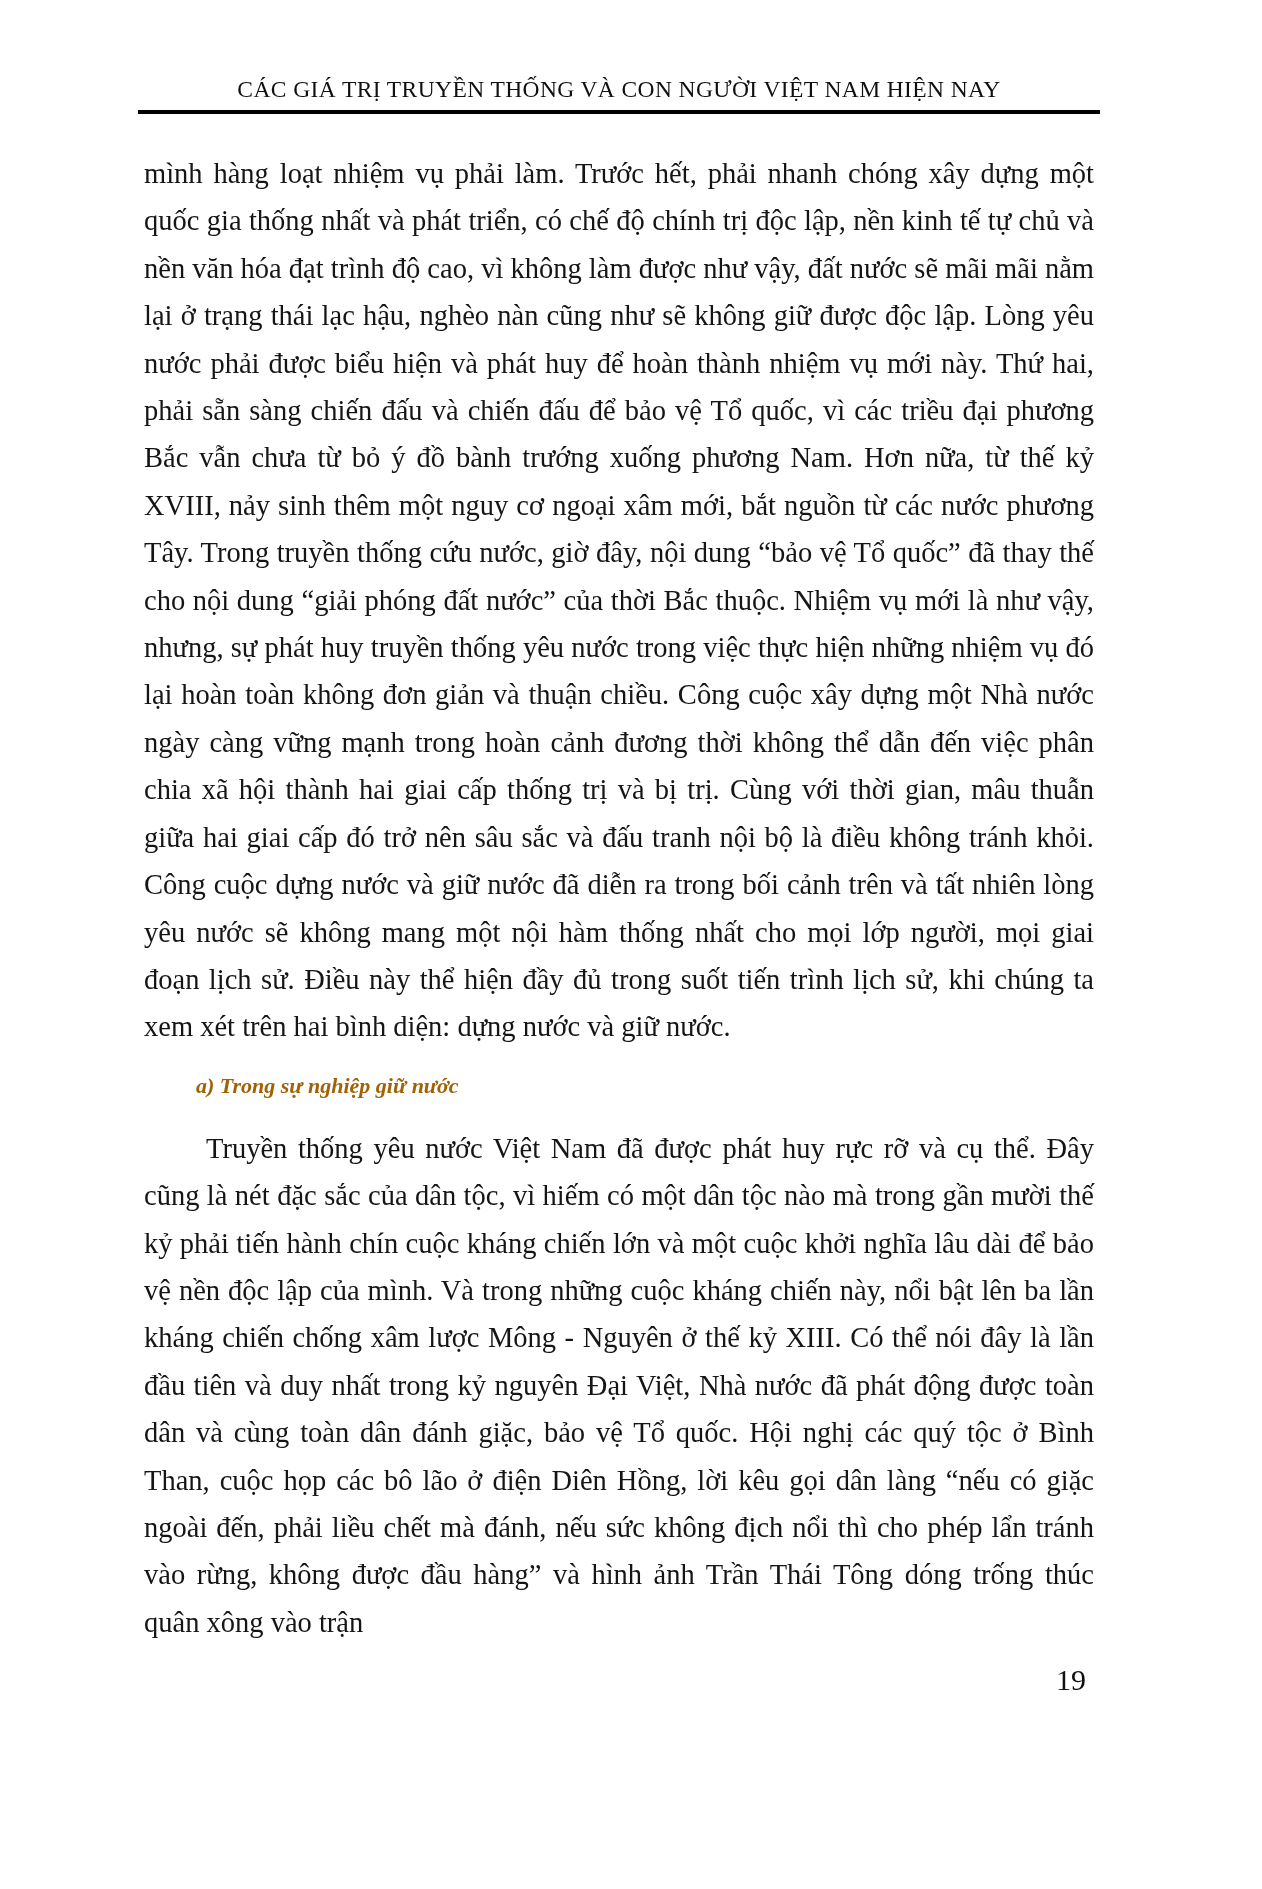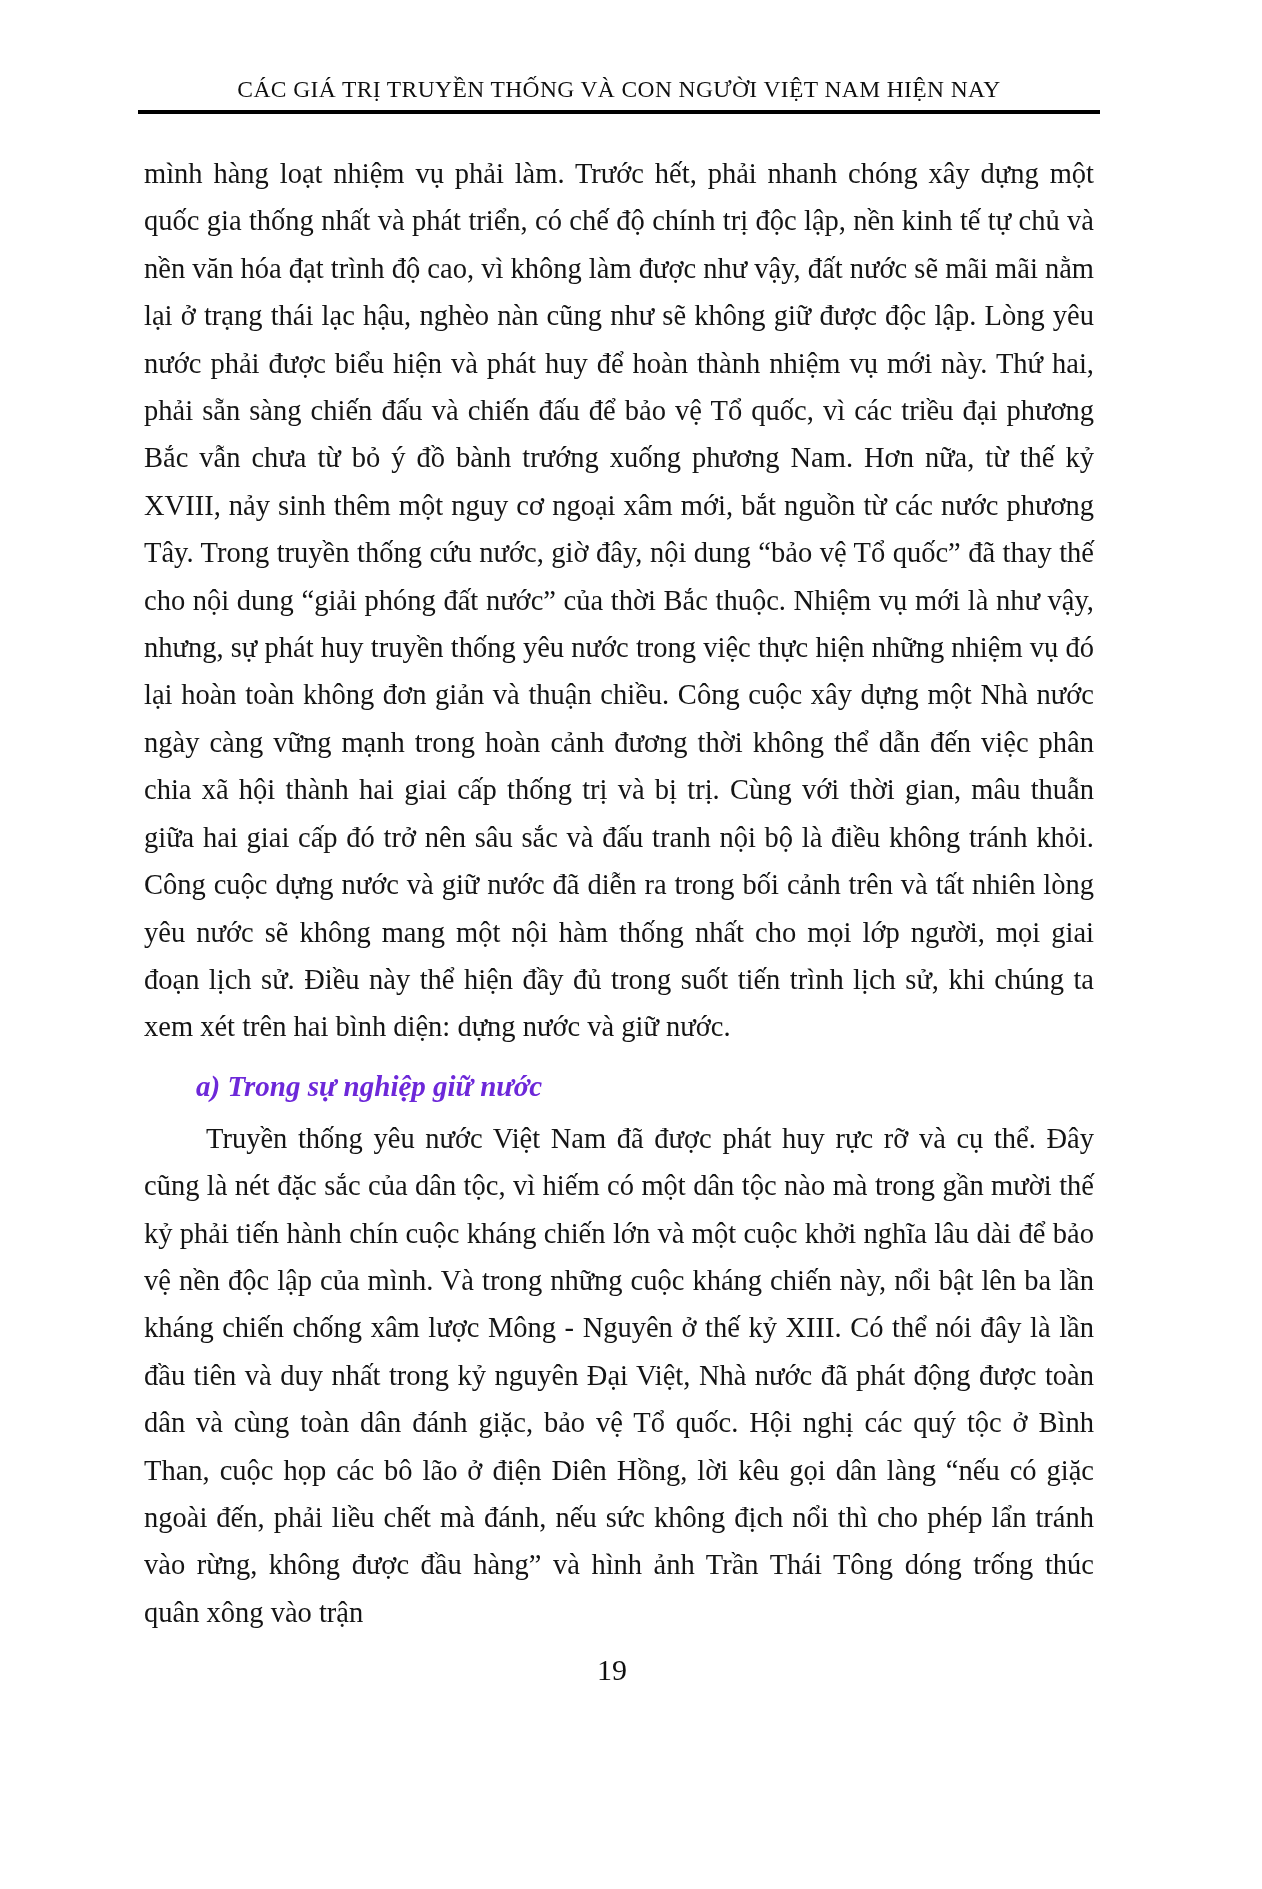--- a/index.html
+++ b/index.html
@@ -44,30 +44,30 @@
     text-justify: inter-word;
     color: #151515;
   }
   .paragraph {
     margin: 6px;
   }
   .paragraph.indented {
     text-indent: 62px;
   }
   .section-heading {
-    margin: 15px 0 9px 58px;
-    font-size: 29px;
+    margin: 15px 0 19px 58px;
+    font-size: 22px;
     font-weight: bold;
     font-style: italic;
     line-height: 40px;
-    color: #6d28d9;
+    color: #a16207;
   }
   .page-number {
     margin-top: 17px;
-    text-align: center;
+    text-align: right;
     padding-right: 14px;
     font-size: 30px;
     color: #101010;
   }
 </style>
 </head>
 <body>
 
 <div class="page">
 

